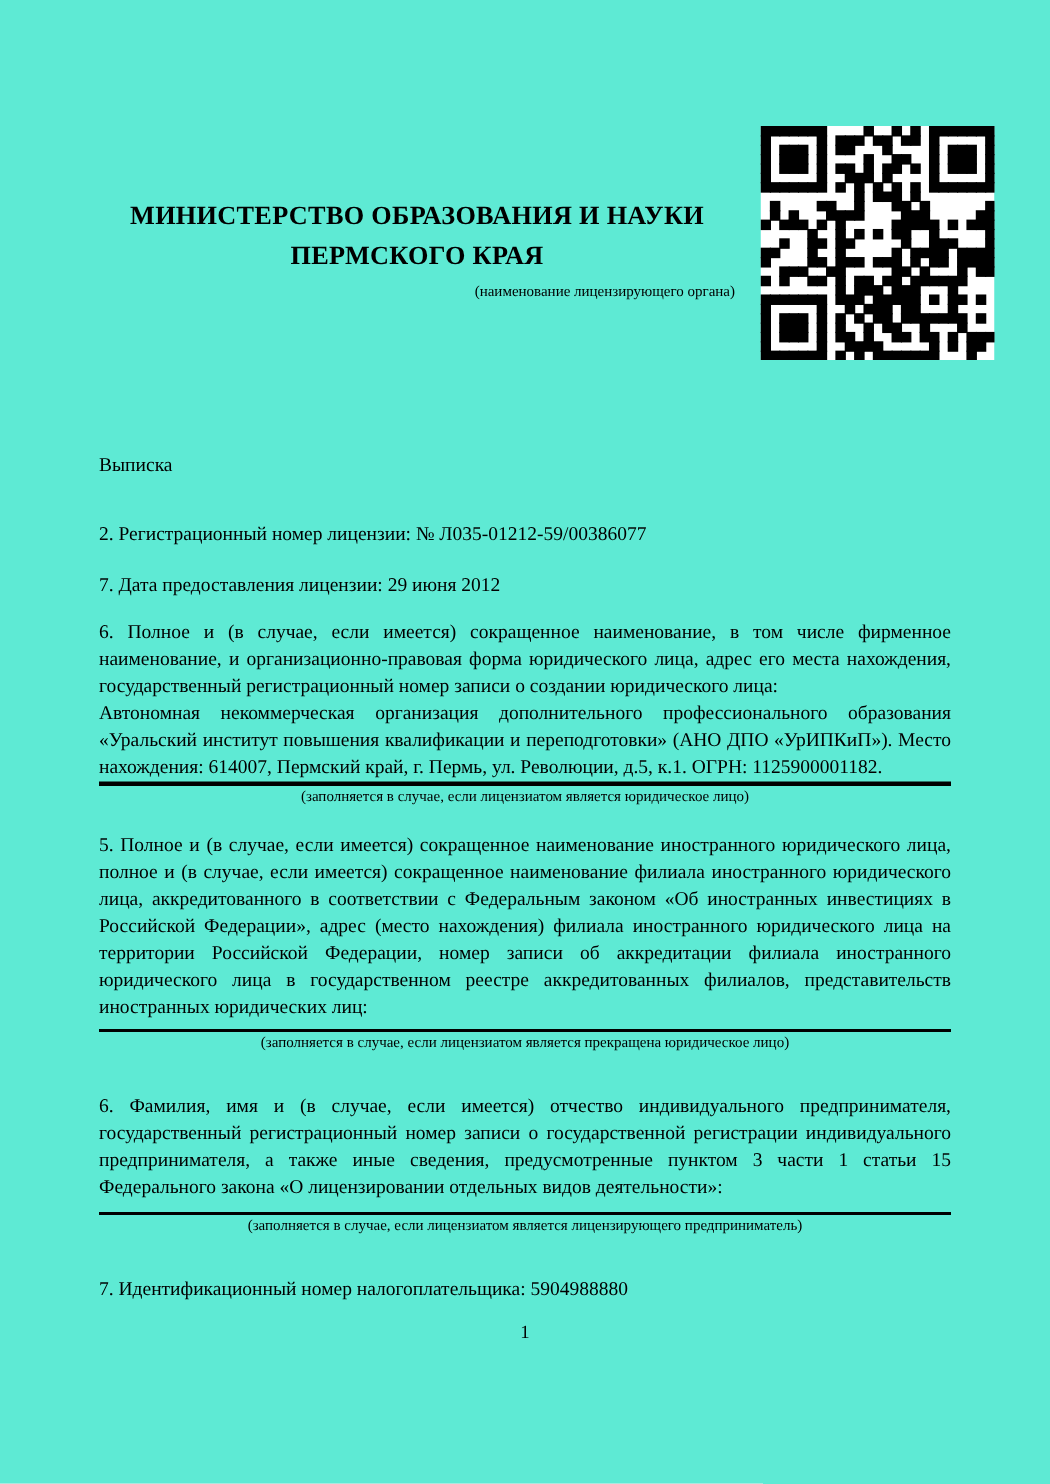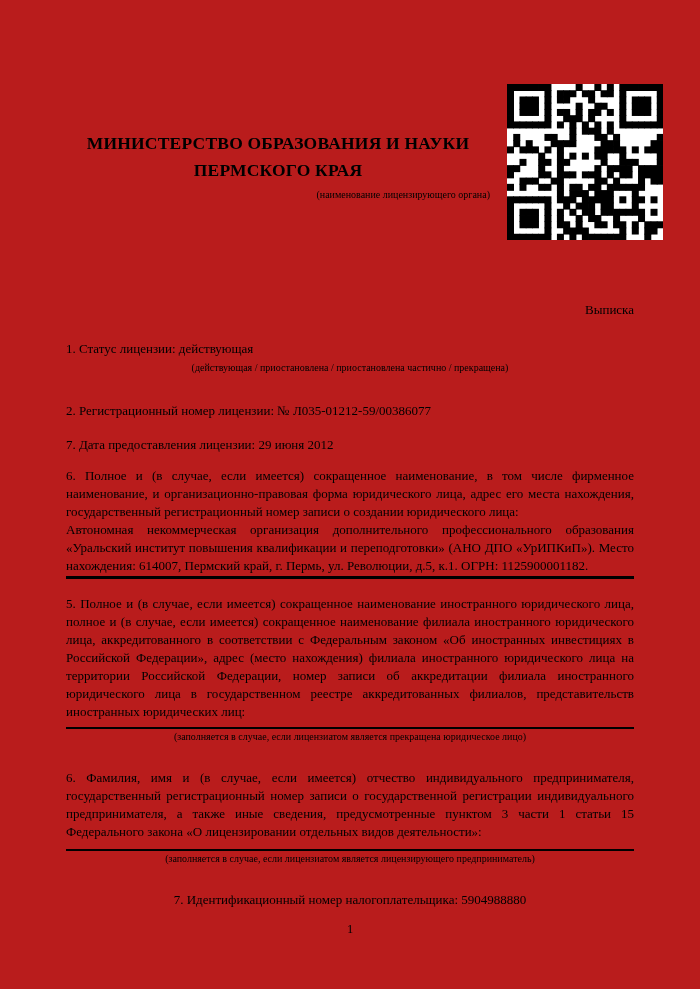--- a/index.html
+++ b/index.html
@@ -5,21 +5,21 @@
   html, body {
     margin: 0;
     padding: 0;
     background: #e8e8e8;
   }
   .page {
     position: relative;
     width: 700px;
     height: 989px;
     margin: 0 auto;
-    background: #b91c1c;
+    background: #5eead4;
     font-family: "Liberation Serif", "DejaVu Serif", serif;
     color: #000000;
     overflow: hidden;
   }
   .content {
     position: absolute;
     left: 66px;
     top: 0;
     width: 568px;
   }
@@ -44,37 +44,37 @@
     position: absolute;
     left: 507px;
     top: 84px;
     width: 156px;
     height: 156px;
   }
   .qr svg { display: block; }
   
   .doc-title {
     margin-top: 100px;
-    text-align: right;
+    text-align: left;
     font-size: 13px;
     line-height: 19px;
   }
   
   .item {
     font-size: 13px;
     line-height: 18px;
   }
   .just { text-align: justify; }
   .item-1 { margin-top: 21px; }
   .item-2 { margin-top: 28px; }
   .item-3 { margin-top: 16px; }
   .item-4 { margin-top: 13px; }
   .item-5 { margin-top: 16px; }
   .item-6 { margin-top: 26px; }
-  .item-7 { margin-top: 26px; text-align: center; }
+  .item-7 { margin-top: 26px; }
   .item-value-underlined {
     text-align: justify;
     border-bottom: 3px solid #000000;
     padding-bottom: 1px;
   }
   .field-caption {
     font-size: 10px;
     line-height: 12px;
     text-align: center;
     margin-top: 4px;
@@ -427,32 +427,29 @@
         <div>МИНИСТЕРСТВО ОБРАЗОВАНИЯ И НАУКИ</div>
         <div>ПЕРМСКОГО КРАЯ</div>
       </div>
       <div class="ministry-caption">(наименование лицензирующего органа)</div>
     </div>
 
     <div class="doc-title">
       <div>Выписка</div>
     </div>
 
-    <div class="item item-1">
-      <div>1. Статус лицензии: действующая</div>
-      <div class="field-caption">(действующая / приостановлена / приостановлена частично / прекращена)</div>
-    </div>
 
     <div class="item item-2">2. Регистрационный номер лицензии: № Л035-01212-59/00386077</div>
 
     <div class="item item-3">7. Дата предоставления лицензии: 29 июня 2012</div>
 
     <div class="item item-4">
       <div class="just">6. Полное и (в случае, если имеется) сокращенное наименование, в том числе фирменное наименование, и организационно-правовая форма юридического лица, адрес его места нахождения, государственный регистрационный номер записи о создании юридического лица:</div>
       <div class="item-value-underlined">Автономная некоммерческая организация дополнительного профессионального образования «Уральский институт повышения квалификации и переподготовки» (АНО ДПО «УрИПКиП»). Место нахождения: 614007, Пермский край, г. Пермь, ул. Революции, д.5, к.1. ОГРН: 1125900001182.</div>
+      <div class="field-caption caption-tight">(заполняется в случае, если лицензиатом является юридическое лицо)</div>
     </div>
 
     <div class="item item-5">
       <div class="just">5. Полное и (в случае, если имеется) сокращенное наименование иностранного юридического лица, полное и (в случае, если имеется) сокращенное наименование филиала иностранного юридического лица, аккредитованного в соответствии с Федеральным законом «Об иностранных инвестициях в Российской Федерации», адрес (место нахождения) филиала иностранного юридического лица на территории Российской Федерации, номер записи об аккредитации филиала иностранного юридического лица в государственном реестре аккредитованных филиалов, представительств иностранных юридических лиц:</div>
       <div class="rule rule-5"></div>
       <div class="field-caption caption-tight">(заполняется в случае, если лицензиатом является прекращена юридическое лицо)</div>
     </div>
 
     <div class="item item-6">
       <div class="just">6. Фамилия, имя и (в случае, если имеется) отчество индивидуального предпринимателя, государственный регистрационный номер записи о государственной регистрации индивидуального предпринимателя, а также иные сведения, предусмотренные пунктом 3 части 1 статьи 15 Федерального закона «О лицензировании отдельных видов деятельности»:</div>

